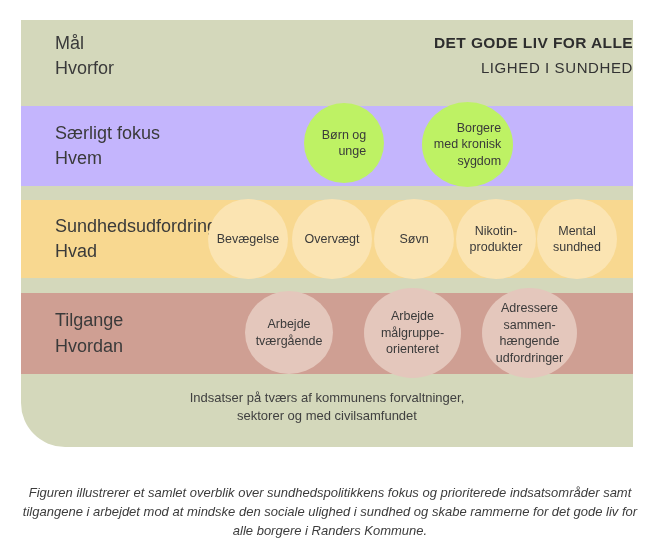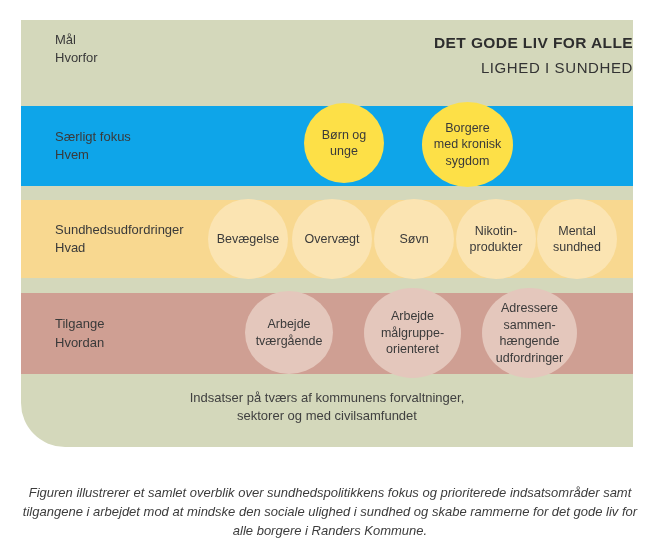--- a/index.html
+++ b/index.html
@@ -37,21 +37,21 @@
   .sub-title {
     font-size: 15px;
     font-weight: normal;
     letter-spacing: 0.6px;
     margin-top: 7px;
     color: #333333;
     margin-left: 19px;
   }
   .row-label {
     color: #3a3a3a;
-    font-size: 13px;
+    font-size: 18px;
     line-height: 1.4;
   }
   .row-label .sub {
     display: block;
   }
   .row-label-goal {
     position: absolute;
     left: 34px;
     top: 11px;
   }
@@ -59,21 +59,21 @@
     position: absolute;
     left: 0;
     width: 612px;
     display: flex;
     align-items: center;
   }
   .band .row-label { margin-left: 34px; }
   .band-focus {
     top: 86px;
     height: 80px;
-    background: #0ea5e9;
+    background: #c4b5fd;
   }
   .band-challenges {
     top: 180px;
     height: 78px;
     background: #f8d890;
   }
   .band-approaches {
     top: 273px;
     height: 81px;
     background: #cf9f93;
@@ -83,21 +83,21 @@
     border-radius: 50%;
     display: flex;
     align-items: center;
     justify-content: center;
     text-align: center;
     font-size: 12.5px;
     line-height: 1.32;
     color: #3a3a3a;
     white-space: pre-line;
   }
-  .circle-green { background: #fde047; }
+  .circle-green { background: #bef264; text-align: right; }
   .circle-yellow { background: #fbe4b2; }
   .circle-rose { background: #e4c7bc; }
 
   
   .c-r2-1 { left: 283px; top: 83px;  width: 80px; height: 80px; }
   .c-r2-2 { left: 401px; top: 82px;  width: 91px; height: 85px; }
   
   .c-r3-1 { left: 187px; top: 179px; width: 80px; height: 80px; }
   .c-r3-2 { left: 271px; top: 179px; width: 80px; height: 80px; text-align: center; }
   .c-r3-3 { left: 353px; top: 179px; width: 80px; height: 80px; }

